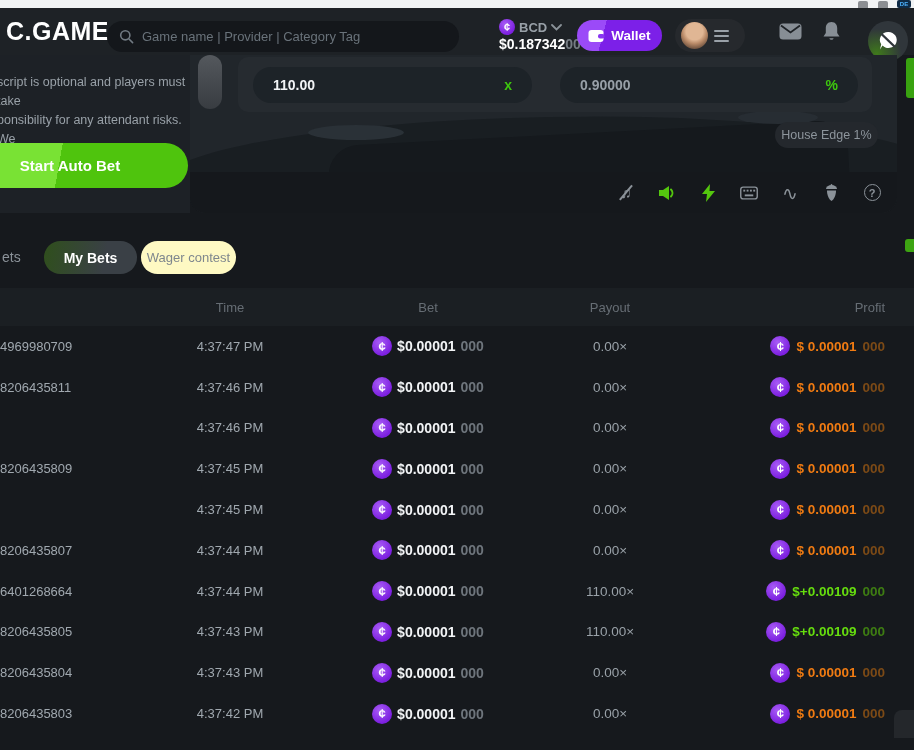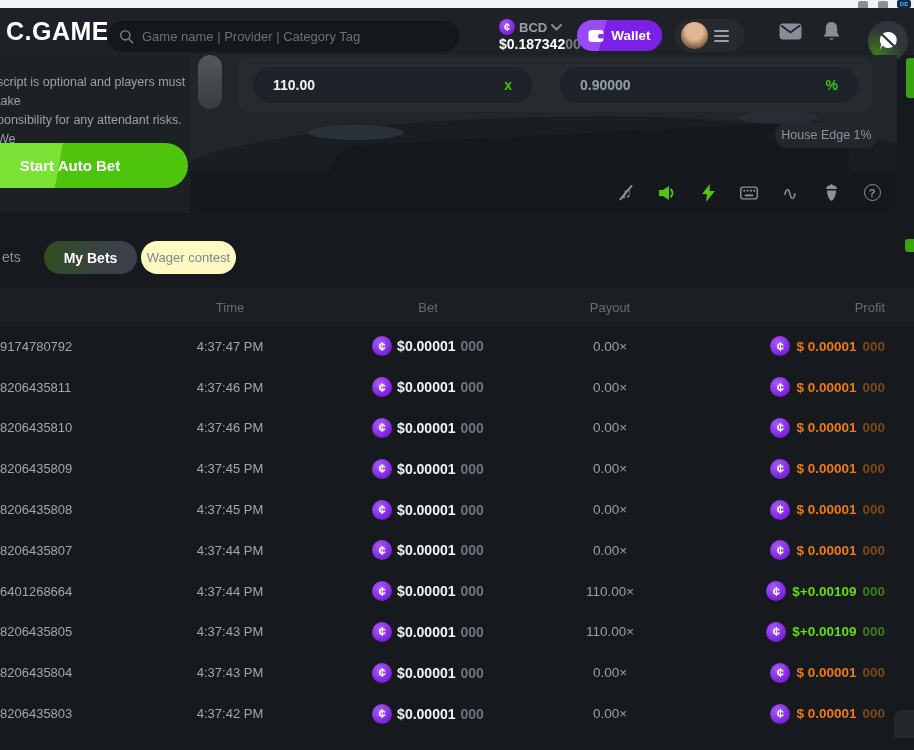--- a/index.html
+++ b/index.html
@@ -281,21 +281,21 @@
   <div class="thead">
     <div class="cell cell-id"></div>
     <div class="cell cell-time">Time</div>
     <div class="cell cell-bet">Bet</div>
     <div class="cell cell-payout">Payout</div>
     <div class="cell cell-profit">Profit</div>
   </div>
 
   <div class="tbody">
     <div class="trow loss">
-      <div class="cell cell-id">9174780792</div>
+      <div class="cell cell-id">4969980709</div>
       <div class="cell cell-time">4:37:47 PM</div>
       <div class="cell cell-bet">
         <span class="coin-sm">¢</span>
         <span class="bet-main">$0.00001</span>
           <span class="bet-dim">000</span>
       </div>
       <div class="cell cell-payout">0.00×</div>
       <div class="cell cell-profit">
         <span class="coin-sm">¢</span>
         <span class="profit-main">$ 0.00001</span>
@@ -313,21 +313,20 @@
       </div>
       <div class="cell cell-payout">0.00×</div>
       <div class="cell cell-profit">
         <span class="coin-sm">¢</span>
         <span class="profit-main">$ 0.00001</span>
           <span class="profit-dim">000</span>
       </div>
     </div>
 
     <div class="trow loss">
-      <div class="cell cell-id">8206435810</div>
       <div class="cell cell-time">4:37:46 PM</div>
       <div class="cell cell-bet">
         <span class="coin-sm">¢</span>
         <span class="bet-main">$0.00001</span>
           <span class="bet-dim">000</span>
       </div>
       <div class="cell cell-payout">0.00×</div>
       <div class="cell cell-profit">
         <span class="coin-sm">¢</span>
         <span class="profit-main">$ 0.00001</span>
@@ -345,21 +344,20 @@
       </div>
       <div class="cell cell-payout">0.00×</div>
       <div class="cell cell-profit">
         <span class="coin-sm">¢</span>
         <span class="profit-main">$ 0.00001</span>
           <span class="profit-dim">000</span>
       </div>
     </div>
 
     <div class="trow loss">
-      <div class="cell cell-id">8206435808</div>
       <div class="cell cell-time">4:37:45 PM</div>
       <div class="cell cell-bet">
         <span class="coin-sm">¢</span>
         <span class="bet-main">$0.00001</span>
           <span class="bet-dim">000</span>
       </div>
       <div class="cell cell-payout">0.00×</div>
       <div class="cell cell-profit">
         <span class="coin-sm">¢</span>
         <span class="profit-main">$ 0.00001</span>

